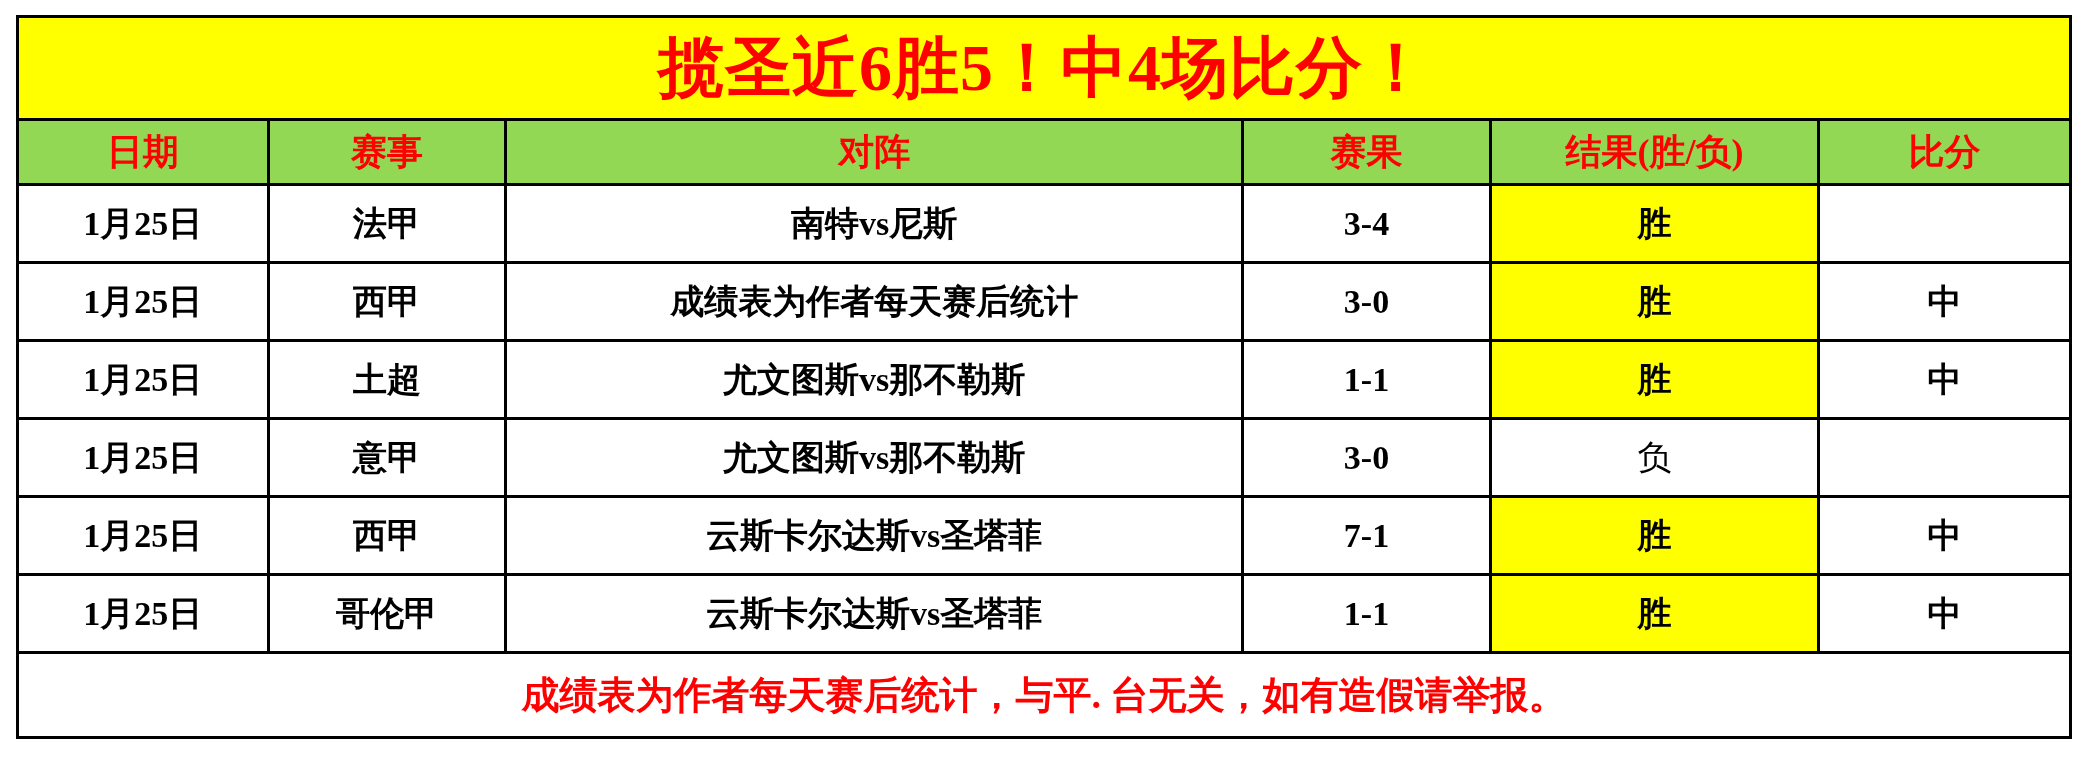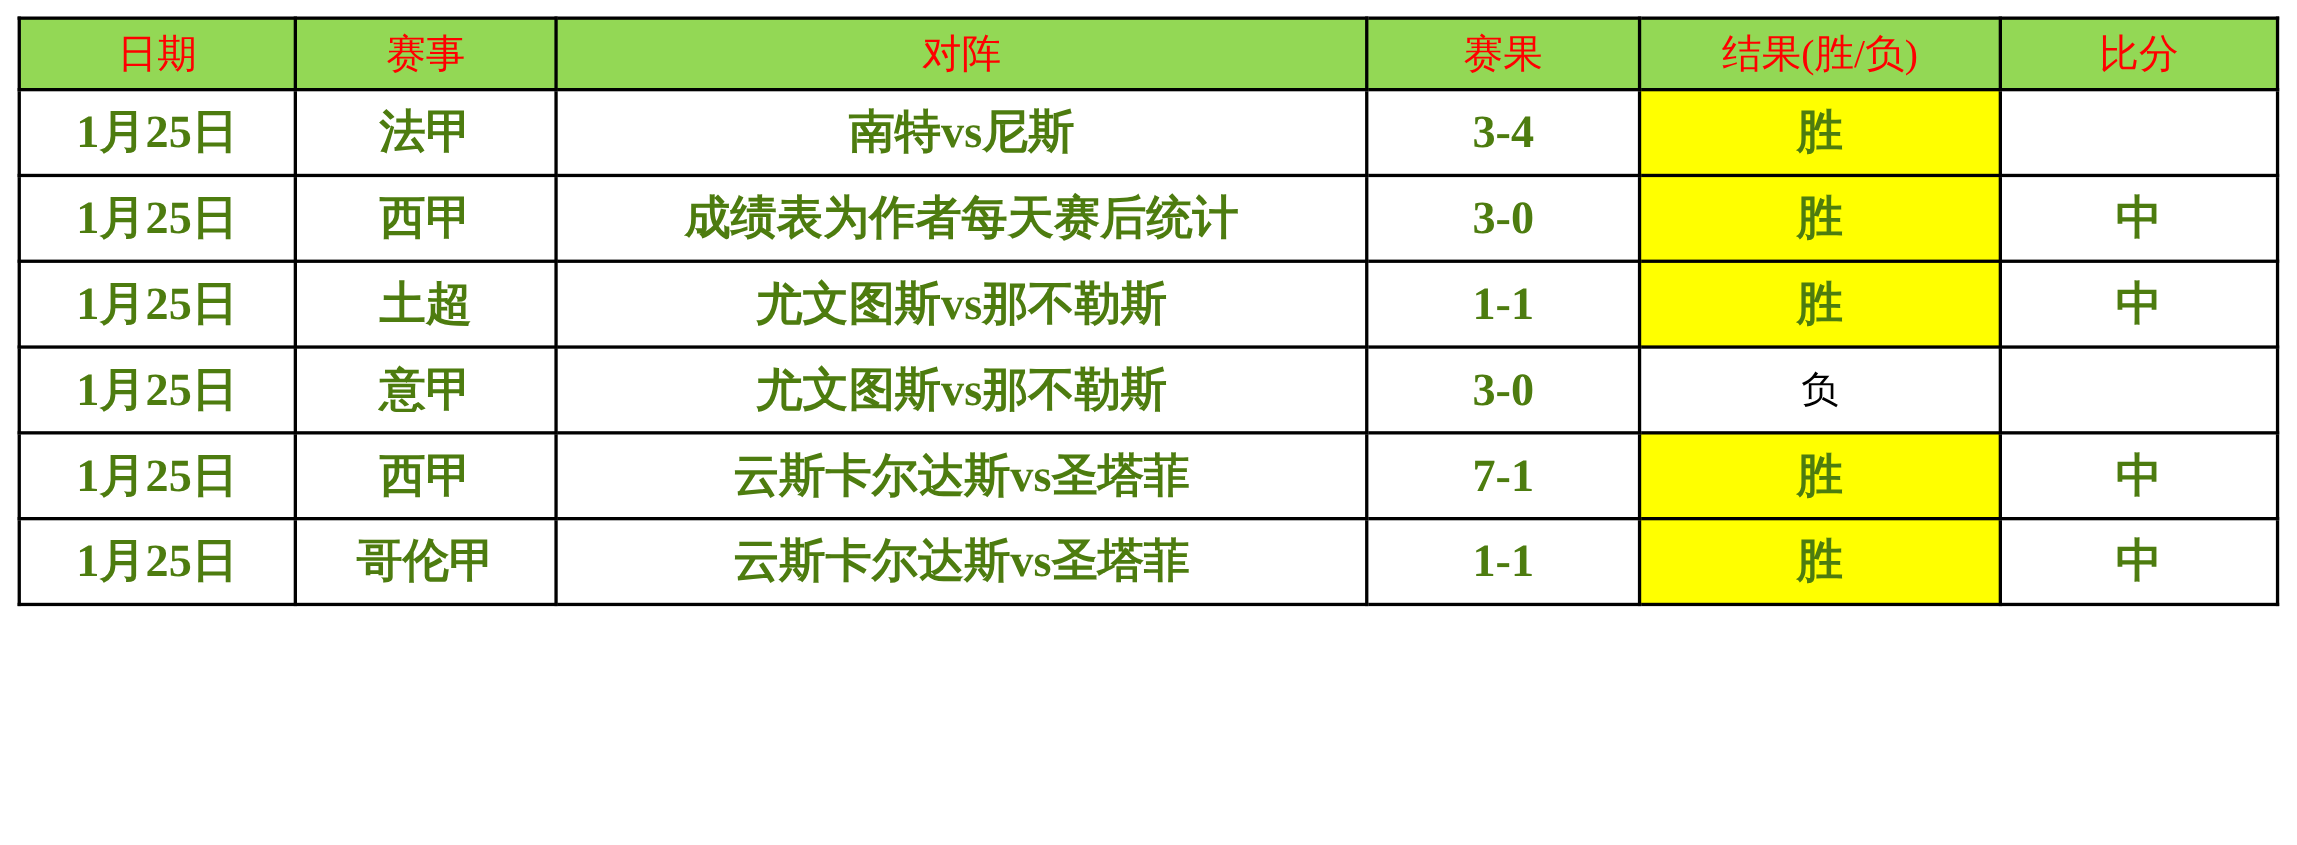--- a/index.html
+++ b/index.html
@@ -52,32 +52,32 @@
 
   
   .hdr-cell {
     background: #93d855;
     height: 62px;
   }
   .hdr-text {
     color: #ff0000;
     font-size: 36px;
     line-height: 1;
-    font-weight: normal;
+    font-weight: bold;
     white-space: nowrap;
   }
 
   
   .data-cell {
     background: #ffffff;
     height: 75px;
   }
   .data-text {
-    color: #4d7c0f;
-    font-size: 42px;
+    color: #000000;
+    font-size: 34px;
     line-height: 1;
     font-weight: bold;
     white-space: nowrap;
   }
   .cell-win {
     background: #ffff00;
   }
   .cell-loss {
     background: #ffffff;
   }
@@ -117,20 +117,25 @@
     <colgroup>
       <col class="c-date">
       <col class="c-league">
       <col class="c-match">
       <col class="c-score">
       <col class="c-result">
       <col class="c-hit">
     </colgroup>
 
     <tbody>
+      <tr>
+        <td class="title-cell" colspan="6">
+          <span class="title-text">揽圣近6胜5！中4场比分！</span>
+        </td>
+      </tr>
 
       <tr>
         <td class="hdr-cell">
           <span class="hdr-text">日期</span>
         </td>
         <td class="hdr-cell">
           <span class="hdr-text">赛事</span>
         </td>
         <td class="hdr-cell">
           <span class="hdr-text">对阵</span>
@@ -265,15 +270,20 @@
           <span class="data-text">1-1</span>
         </td>
         <td class="data-cell cell-win">
           <span class="data-text">胜</span>
         </td>
         <td class="data-cell">
           <span class="data-text">中</span>
         </td>
       </tr>
 
+      <tr>
+        <td class="note-cell" colspan="6">
+          <span class="note-text">成绩表为作者每天赛后统计，与平. 台无关，如有造假请举报。</span>
+        </td>
+      </tr>
     </tbody>
   </table>
 </div>
 
 </body></html>

